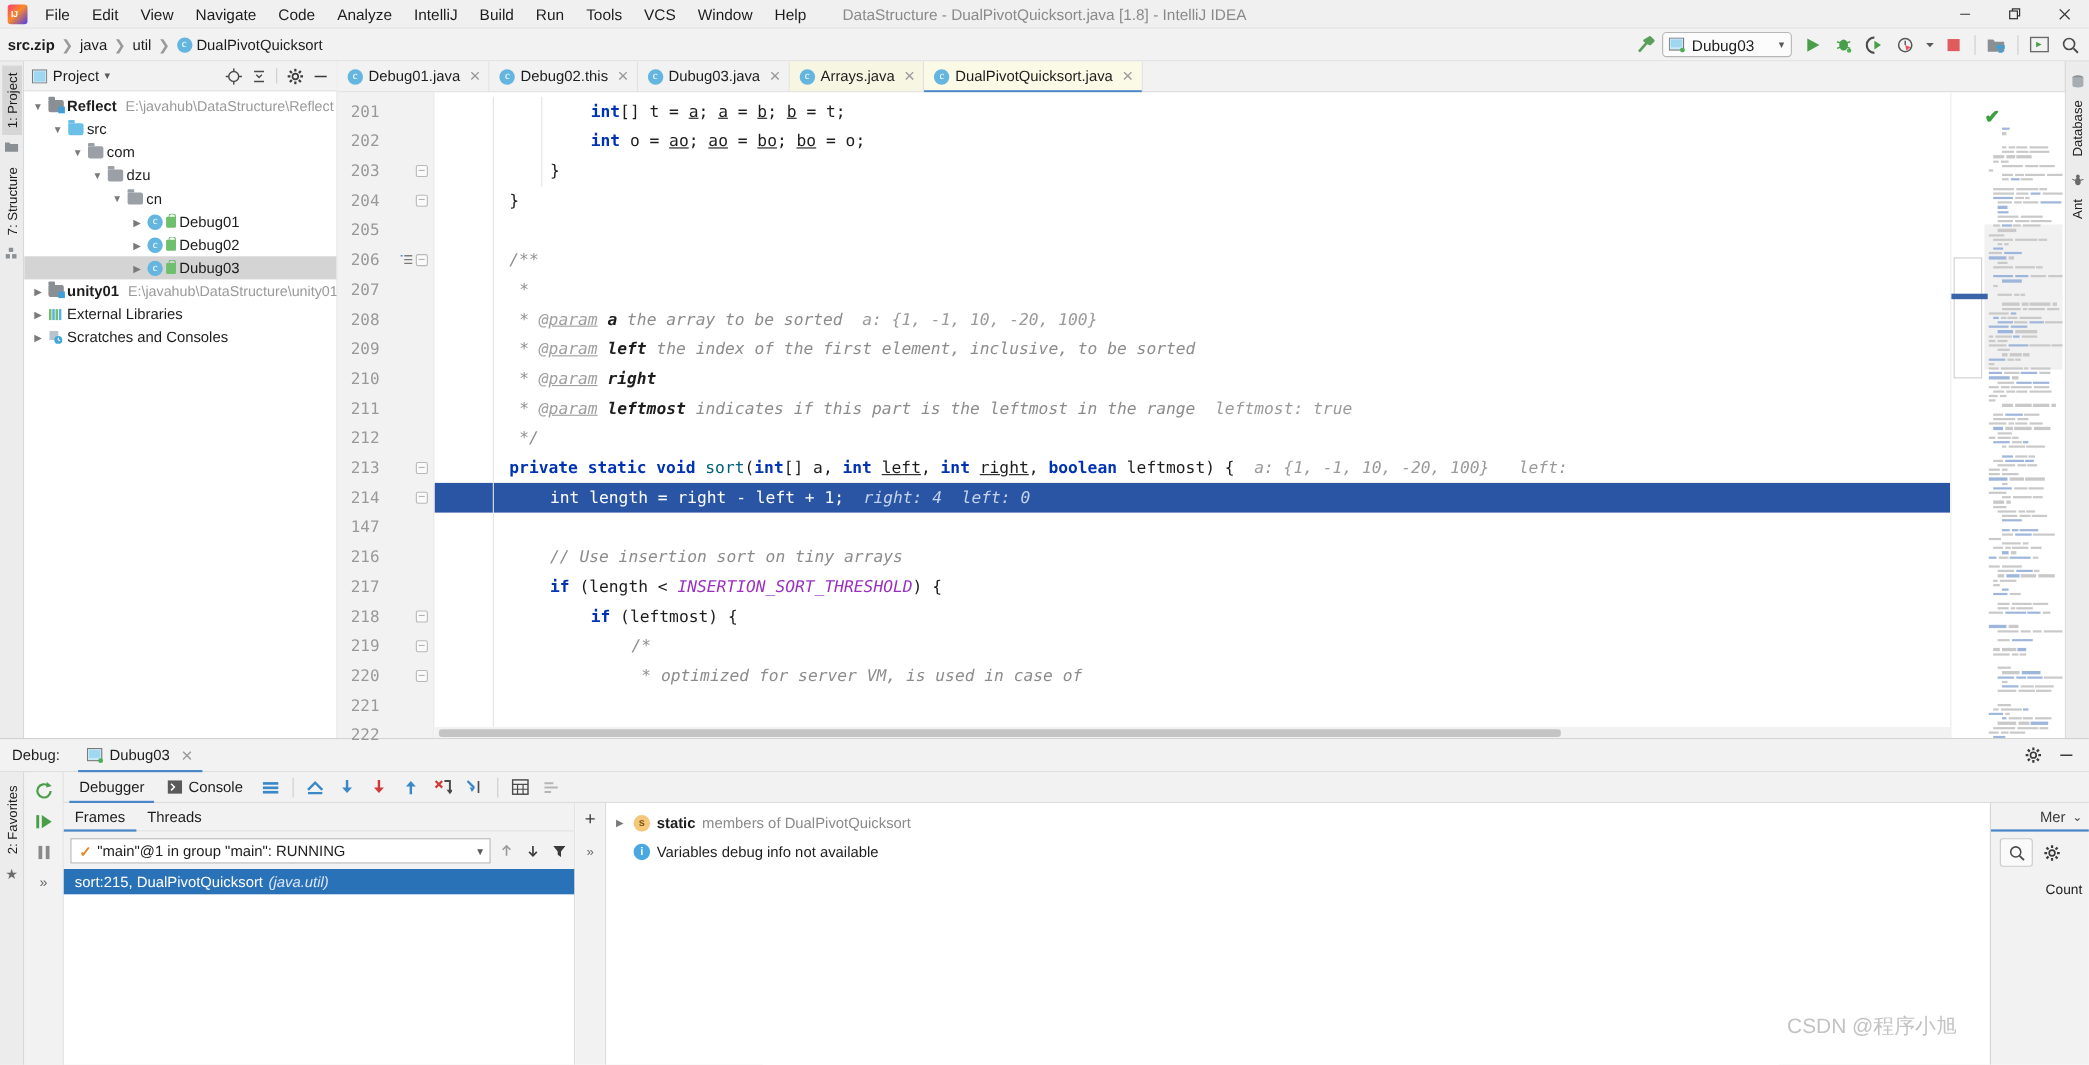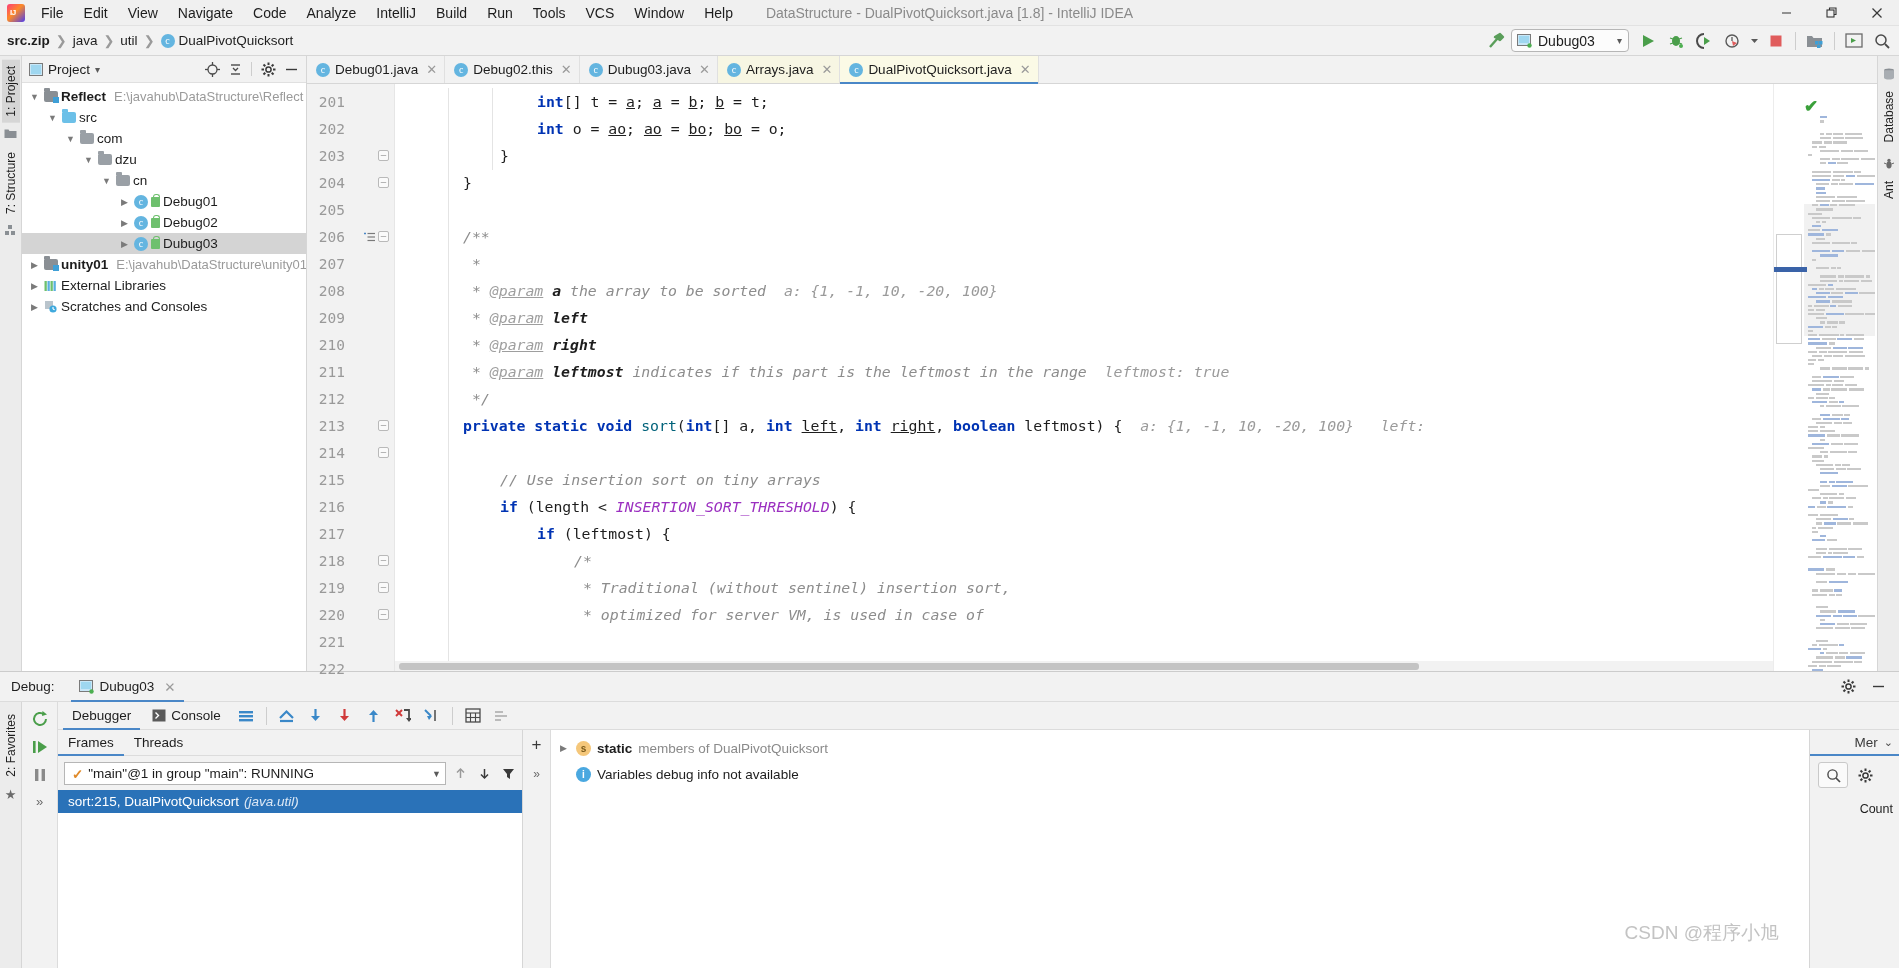--- a/index.html
+++ b/index.html
@@ -684,21 +684,21 @@
                 <span class="fold">–</span>
               </span>
             </div>
           <div class="gline">
               <span class="num">214</span>
               <span class="icons">
                 <span class="fold">–</span>
               </span>
             </div>
           <div class="gline">
-              <span class="num">215</span>
+              <span class="num">147</span>
               <span class="icons"></span>
             </div>
           <div class="gline">
               <span class="num">216</span>
               <span class="icons"></span>
             </div>
           <div class="gline">
               <span class="num">217</span>
               <span class="icons"></span>
             </div>
@@ -744,42 +744,42 @@
 
           <div class="cline"></div>
 
           <div class="cline"><span style="width:64px;display:inline-block"></span><span class="cmt">/**</span></div>
 
 
           <div class="cline"><span style="width:73px;display:inline-block"></span><span class="cmt">*</span></div>
 
           <div class="cline"><span style="width:73px;display:inline-block"></span><span class="cmt">* </span><span class="tag">@param</span><span class="plain"> </span><span class="tagb">a</span><span class="cmt"> </span><span class="cmt">the array to be sorted</span><span class="hint">&nbsp;&nbsp;</span><span class="hint">a: {1, -1, 10, -20, 100}</span></div>
 
-          <div class="cline"><span style="width:73px;display:inline-block"></span><span class="cmt">* </span><span class="tag">@param</span><span class="plain"> </span><span class="tagb">left</span><span class="cmt"> </span></div>
+          <div class="cline"><span style="width:73px;display:inline-block"></span><span class="cmt">* </span><span class="tag">@param</span><span class="plain"> </span><span class="tagb">left</span><span class="cmt"> </span><span class="cmt">the index of the first element, inclusive, to be sorted</span></div>
 
           <div class="cline"><span style="width:73px;display:inline-block"></span><span class="cmt">* </span><span class="tag">@param</span><span class="plain"> </span><span class="tagb">right</span><span class="cmt"> </span></div>
 
           <div class="cline"><span style="width:73px;display:inline-block"></span><span class="cmt">* </span><span class="tag">@param</span><span class="plain"> </span><span class="tagb">leftmost</span><span class="cmt"> </span><span class="cmt">indicates if this part is the leftmost in the range</span><span class="hint">&nbsp;&nbsp;</span><span class="hint">leftmost: true</span></div>
 
           <div class="cline"><span style="width:73px;display:inline-block"></span><span class="cmt">*/</span></div>
 
           <div class="cline"><span style="width:64px;display:inline-block"></span><span class="kw">private static void </span><span class="mname">sort</span><span class="plain">(</span><span class="kw">int</span><span class="plain">[] a, </span><span class="kw">int</span><span class="plain"> </span><span class="und plain">left</span><span class="plain">, </span><span class="kw">int</span><span class="plain"> </span><span class="und plain">right</span><span class="plain">, </span><span class="kw">boolean</span><span class="plain"> leftmost) {</span><span class="hint">&nbsp;&nbsp;</span><span class="hint">a: {1, -1, 10, -20, 100}   left:</span></div>
 
+          <div class="cline exec"><span style="width:101px;display:inline-block"></span><span class="plain">int length = right - left + 1;</span><span class="hint">&nbsp;&nbsp;</span><span class="hint">right: 4  left: 0</span></div>
 
           <div class="cline"></div>
 
           <div class="cline"><span style="width:101px;display:inline-block"></span><span class="cmt">// Use insertion sort on tiny arrays</span></div>
 
           <div class="cline"><span style="width:101px;display:inline-block"></span><span class="kw">if</span><span class="plain"> (length &lt; </span><span class="cnst">INSERTION_SORT_THRESHOLD</span><span class="plain">) {</span></div>
 
           <div class="cline"><span style="width:138px;display:inline-block"></span><span class="kw">if</span><span class="plain"> (leftmost) {</span></div>
 
           <div class="cline"><span style="width:175px;display:inline-block"></span><span class="cmt">/*</span></div>
 
-          <div class="cline"><span style="width:184px;display:inline-block"></span><span class="cmt">* Traditional (without sentinel) insertion sort,</span></div>
 
           <div class="cline"><span style="width:184px;display:inline-block"></span><span class="cmt">* optimized for server VM, is used in case of</span></div>
 
           <div style="position:absolute;left:0;right:0;bottom:0;height:10px;background:#f2f2f2">
             <div style="position:absolute;left:4px;top:2px;width:1020px;height:7px;background:#c4c4c4;border-radius:3px"></div>
           </div>
         </div>
 
         <div class="minimap">
           <div class="mm-check">✔</div>

